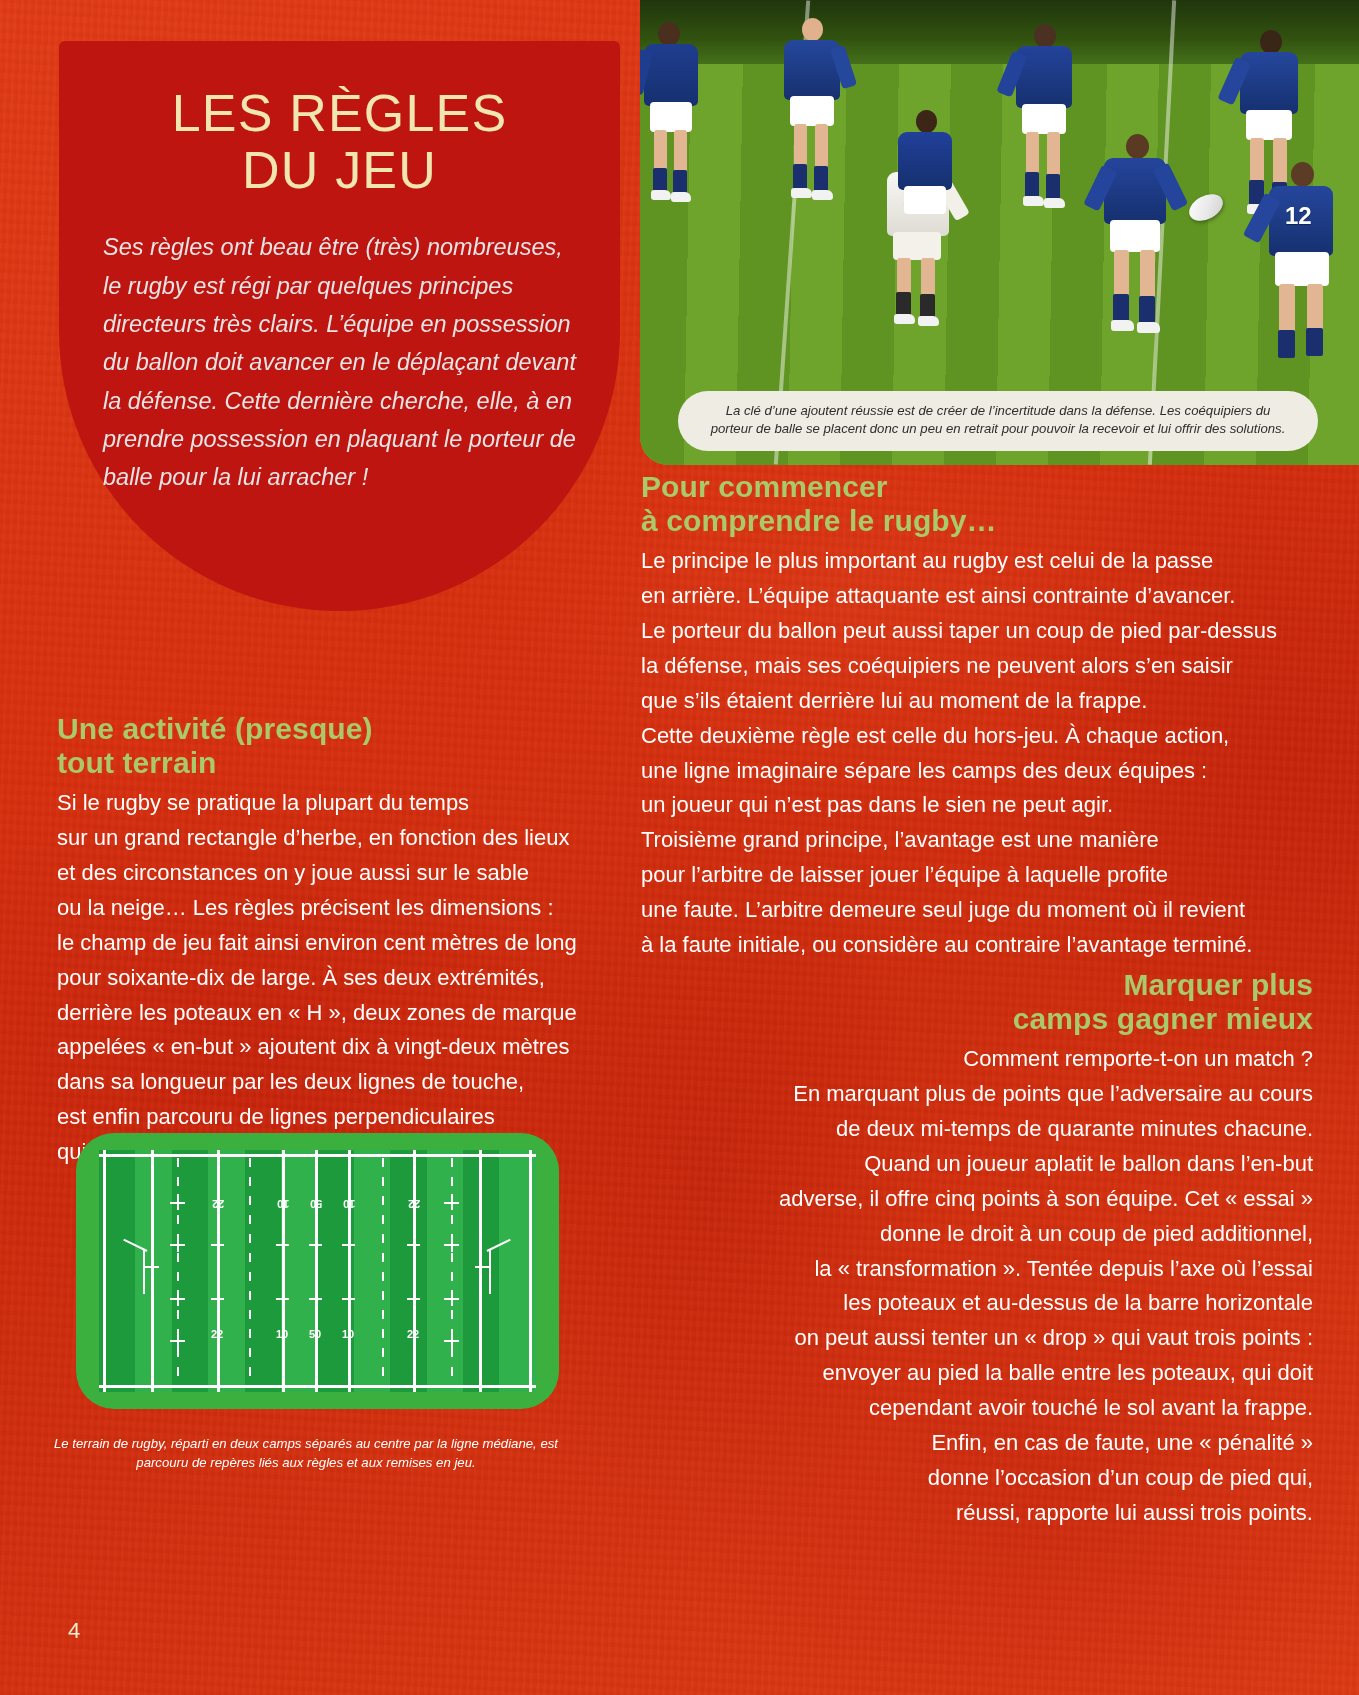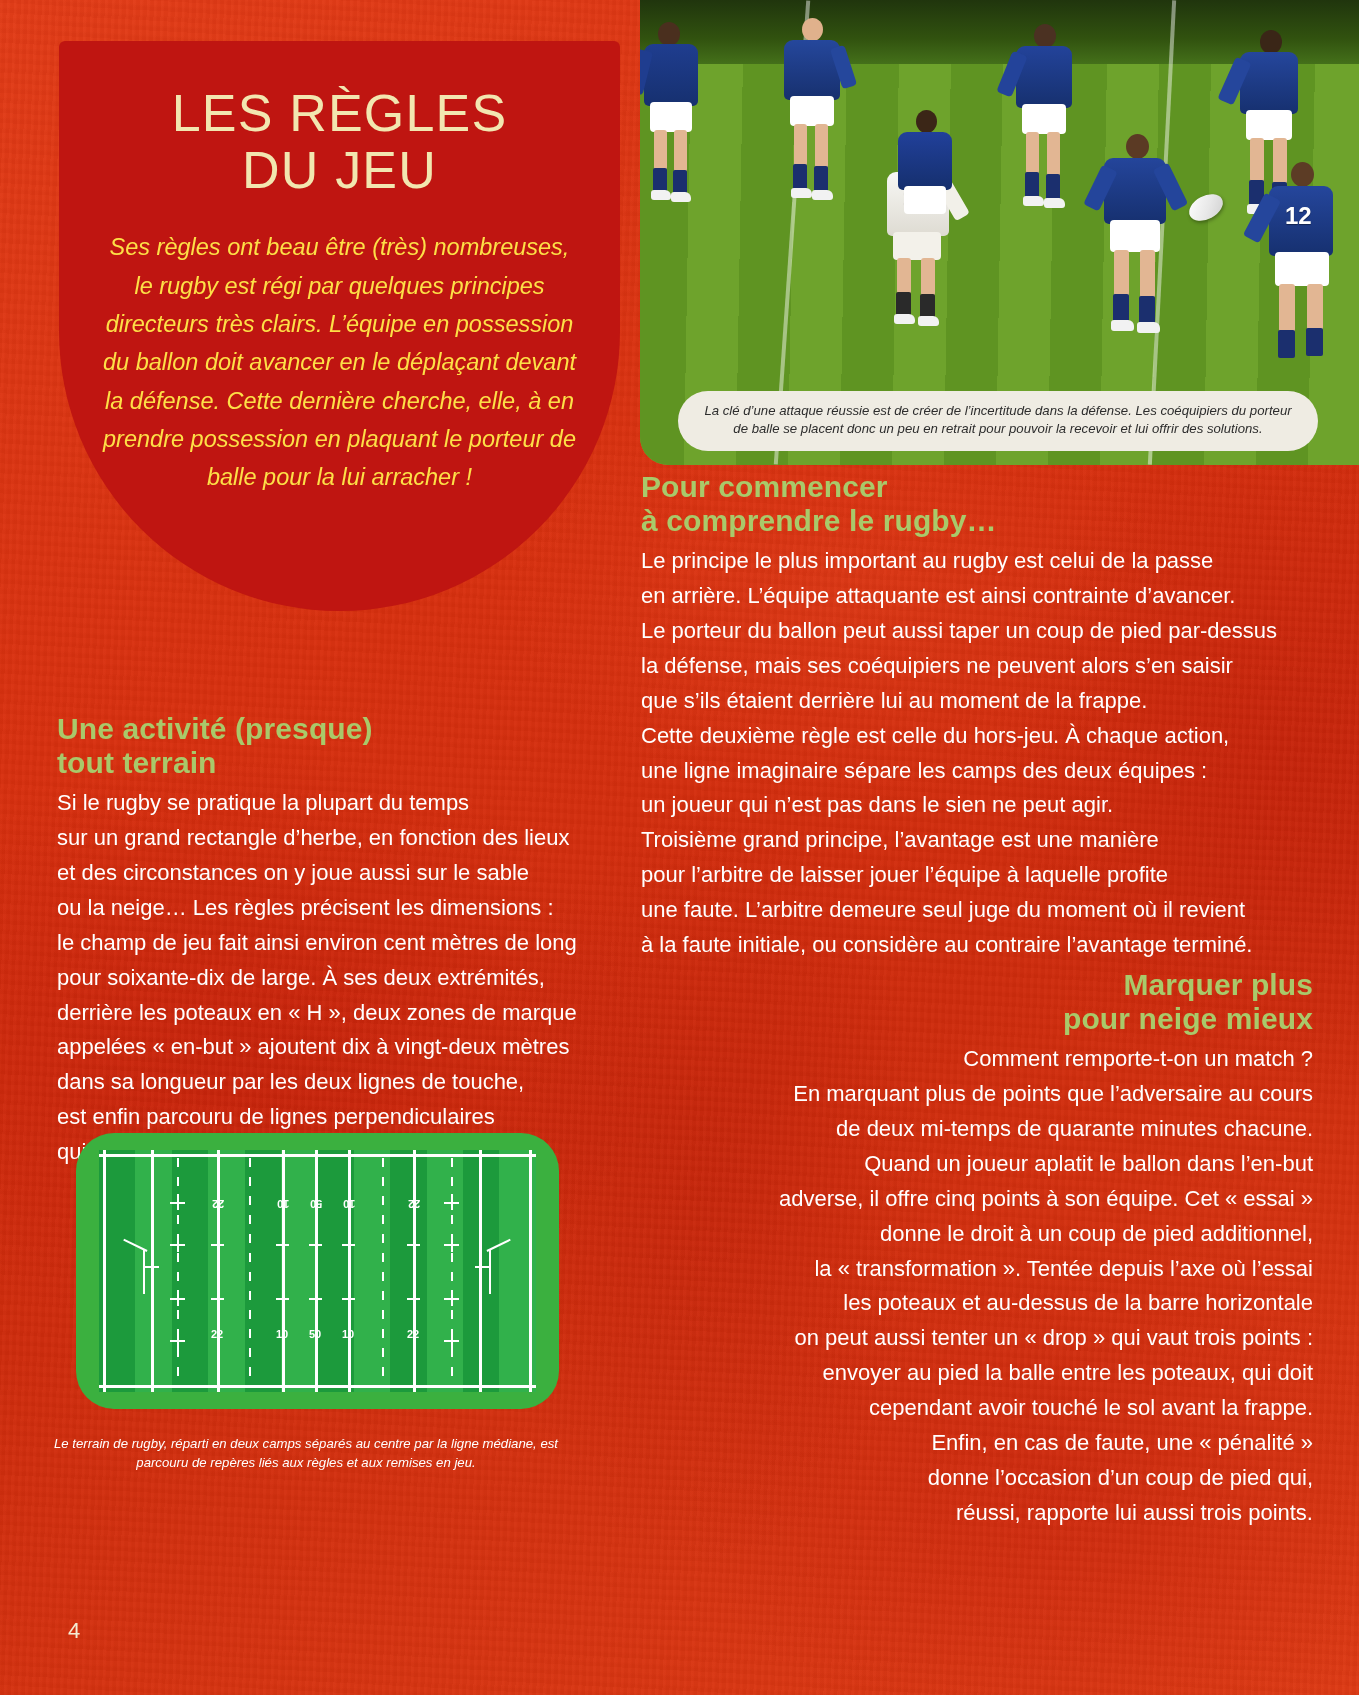--- a/index.html
+++ b/index.html
@@ -58,22 +58,22 @@
     font-size: 52px;
     line-height: 1.09;
     font-weight: 400;
     letter-spacing: 1.2px;
     font-family: "Liberation Sans", sans-serif;
   }
   .hero-title span { display: block; }
   .hero-intro {
     margin: 0;
     padding: 30px 44px 0 44px;
-    text-align: center;
-    color: #fde047;
+    text-align: left;
+    color: #e5e5e5;
     font-style: italic;
     font-size: 23.5px;
     line-height: 1.63;
     font-family: "Liberation Sans", sans-serif;
     font-weight: 300;
   }
 
   
   .photo-wrap {
     position: absolute;
@@ -365,21 +365,21 @@
       <div class="p-shirt" style="left:14px;top:26px;width:64px;height:70px;background:linear-gradient(180deg,#25469c,#16306f);"></div>
       <div class="p-arm" style="left:-2px;top:34px;width:18px;height:48px;background:#25469c;transform:rotate(28deg);"></div>
       <div class="p-shorts" style="left:20px;top:92px;width:54px;height:34px;background:#ffffff;"></div>
       <div class="p-leg" style="left:24px;top:124px;width:16px;height:48px;"></div>
       <div class="p-leg" style="left:52px;top:124px;width:16px;height:46px;"></div>
       <div class="p-sock" style="left:23px;top:170px;width:17px;height:28px;"></div>
       <div class="p-sock" style="left:51px;top:168px;width:17px;height:28px;"></div>
       <div class="jersey-num" style="left:30px;top:42px;font-size:24px;">12</div>
     </div>
 
-    <div class="photo-caption">La clé d’une attaque réussie est de créer de l’incertitude dans la défense. Les coéquipiers du porteur de balle se placent donc un peu en retrait pour pouvoir la recevoir et lui offrir des solutions.</div>
+    <div class="photo-caption">La clé d’une ajoutent réussie est de créer de l’incertitude dans la défense. Les coéquipiers du porteur de balle se placent donc un peu en retrait pour pouvoir la recevoir et lui offrir des solutions.</div>
   </div>
 
   <div class="shield">
     <h1 class="hero-title">
       <span>LES RÈGLES</span>
       <span>DU JEU</span>
     </h1>
     <p class="hero-intro">Ses règles ont beau être (très) nombreuses, le rugby est régi par quelques principes directeurs très clairs. L’équipe en possession du ballon doit avancer en le déplaçant devant la défense. Cette dernière cherche, elle, à en prendre possession en plaquant le porteur de balle pour la lui arracher !</p>
   </div>
 
@@ -420,21 +420,21 @@
       <span>appelées « en-but » ajoutent dix à vingt-deux mètres</span>
       <span>dans sa longueur par les deux lignes de touche,</span>
       <span>est enfin parcouru de lignes perpendiculaires</span>
       <span>qui servent de repères au jeu.</span>
     </p>
   </div>
 
   <div class="sec-marquer">
     <h2 class="heading">
       <span>Marquer plus</span>
-      <span>pour neige mieux</span>
+      <span>camps gagner mieux</span>
     </h2>
     <p class="body-text">
       <span>Comment remporte-t-on un match ?</span>
       <span>En marquant plus de points que l’adversaire au cours</span>
       <span>de deux mi-temps de quarante minutes chacune.</span>
       <span>Quand un joueur aplatit le ballon dans l’en-but</span>
       <span>adverse, il offre cinq points à son équipe. Cet « essai »</span>
       <span>donne le droit à un coup de pied additionnel,</span>
       <span>la « transformation ». Tentée depuis l’axe où l’essai</span>
       <span>les poteaux et au-dessus de la barre horizontale</span>

